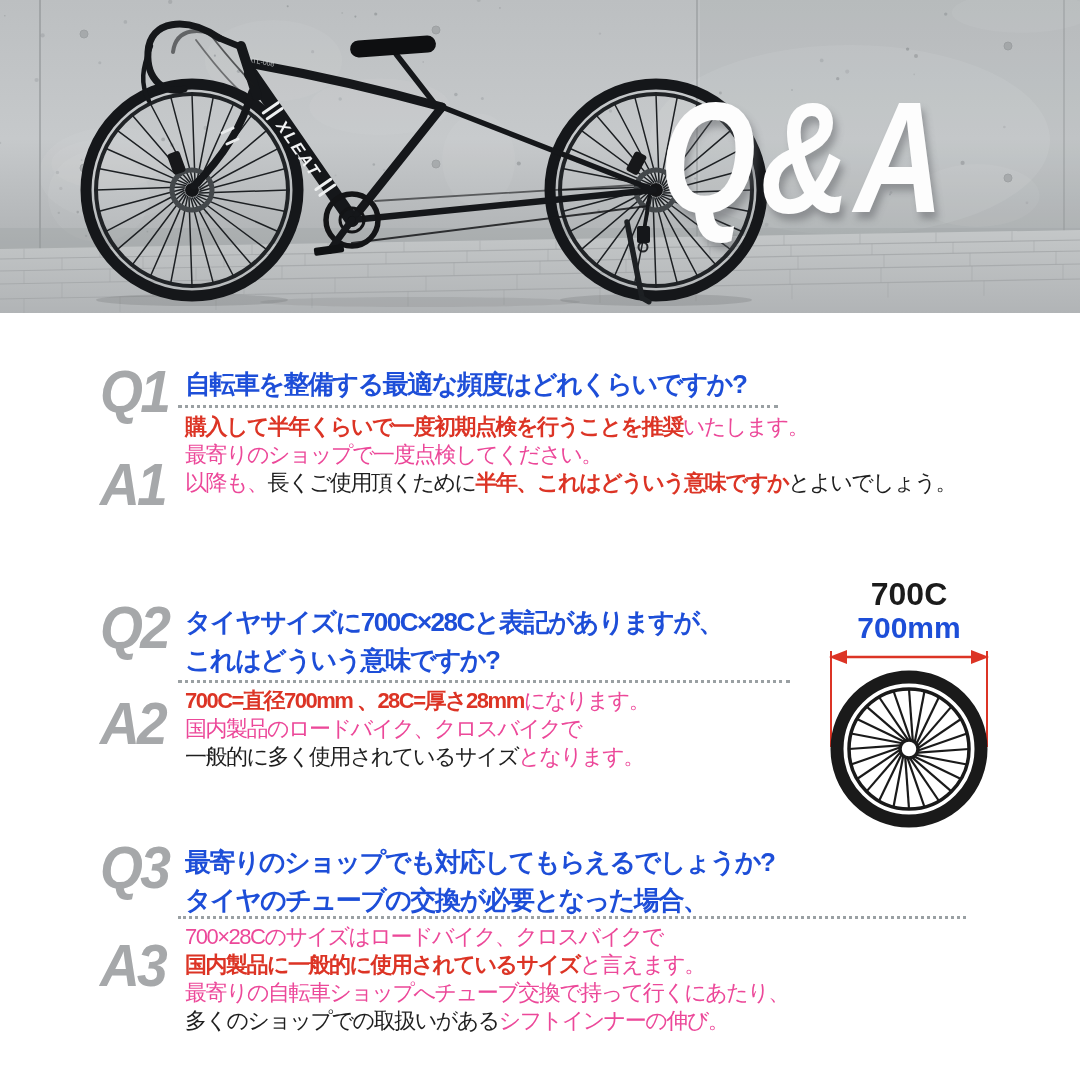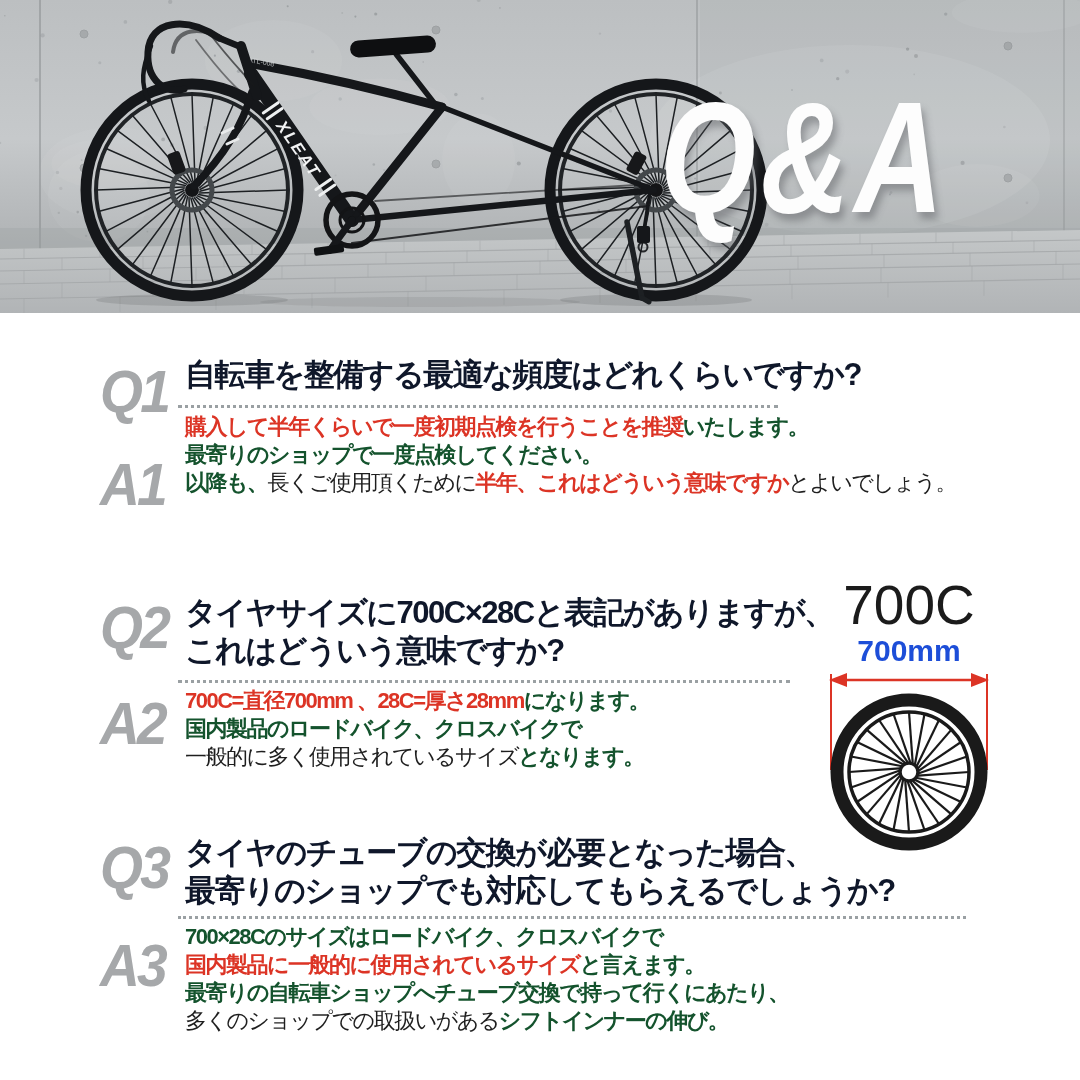--- a/index.html
+++ b/index.html
@@ -19,32 +19,32 @@
   }
 
   
   .qa-sec{position:absolute;left:0;width:1080px;}
   .qlabel,.alabel{
     position:absolute;left:100px;width:110px;
     font-style:italic;font-weight:700;font-size:60px;line-height:1;
     letter-spacing:-3px;color:#a6a8aa;
     transform:scaleX(.92);transform-origin:left top;
   }
-  .qtext{position:absolute;left:185px;top:0;font-weight:700;font-size:31px;
-    letter-spacing:-1.5px;color:#0f172a;line-height:38px;white-space:nowrap;}
+  .qtext{position:absolute;left:185px;top:9px;font-weight:700;font-size:26px;
+    letter-spacing:-1.5px;color:#1d4ed8;line-height:38px;white-space:nowrap;}
   .dots{position:absolute;left:178px;height:0;border-top:3px dotted #9aa0a3;}
   .atext{position:absolute;left:185px;font-size:22px;letter-spacing:-1.5px;
     color:#404040;line-height:28px;white-space:nowrap;}
   .seg-red{color:#dc3425;font-weight:700;}
   .seg-bold{color:#1e1e1e;font-weight:400;}
-  .seg-normal{color:#14532d;font-weight:700;}
+  .seg-normal{color:#ec4899;font-weight:400;}
 
   
   .wheel-diagram{position:absolute;left:820px;top:578px;width:178px;text-align:center;}
-  .wd-size{font-size:55px;font-weight:400;color:#1b1b1b;line-height:1;letter-spacing:0px;}
+  .wd-size{font-size:32px;font-weight:700;color:#1b1b1b;line-height:1;letter-spacing:0px;}
   .wd-mm{font-size:30px;font-weight:700;color:#1d4ed8;line-height:1;margin-top:3px;letter-spacing:0px;}
   .wd-svg{display:block;margin:2px auto 0 auto;}
 </style>
 </head>
 <body>
 
 <div class="page">
 
   <div class="photo">
     <svg width="1080" height="313" viewBox="0 0 1080 313">
@@ -423,22 +423,22 @@
             <line x1="97.9" y1="105.2" x2="146.0" y2="88.5"></line>
           </g>
         <circle cx="88" cy="104" r="9" fill="#ffffff" stroke="#1a1a1a" stroke-width="3.5"></circle>
       </g>
     </svg>
   </div>
 
   <section class="qa-sec" style="top:834px;">
     <div class="qlabel" style="top:4px;">Q3</div>
     <div class="qtext">
+        <div class="qline">最寄りのショップでも対応してもらえるでしょうか?</div>
         <div class="qline">タイヤのチューブの交換が必要となった場合、</div>
-        <div class="qline">最寄りのショップでも対応してもらえるでしょうか?</div>
       </div>
     <div class="dots" style="top:82px;width:788px;"></div>
     <div class="atext" style="top:89px;">
         <div class="aline"><span class="seg-normal">700×28Cのサイズはロードバイク、クロスバイクで</span></div>
         <div class="aline"><span class="seg-red">国内製品に一般的に使用されているサイズ</span><span class="seg-normal">と言えます。</span></div>
         <div class="aline"><span class="seg-normal">最寄りの自転車ショップへチューブ交換で持って行くにあたり、</span></div>
         <div class="aline"><span class="seg-bold">多くのショップでの取扱いがある</span><span class="seg-normal">シフトインナーの伸び。</span></div>
       </div>
     <div class="alabel" style="top:102px;">A3</div>
   </section>

